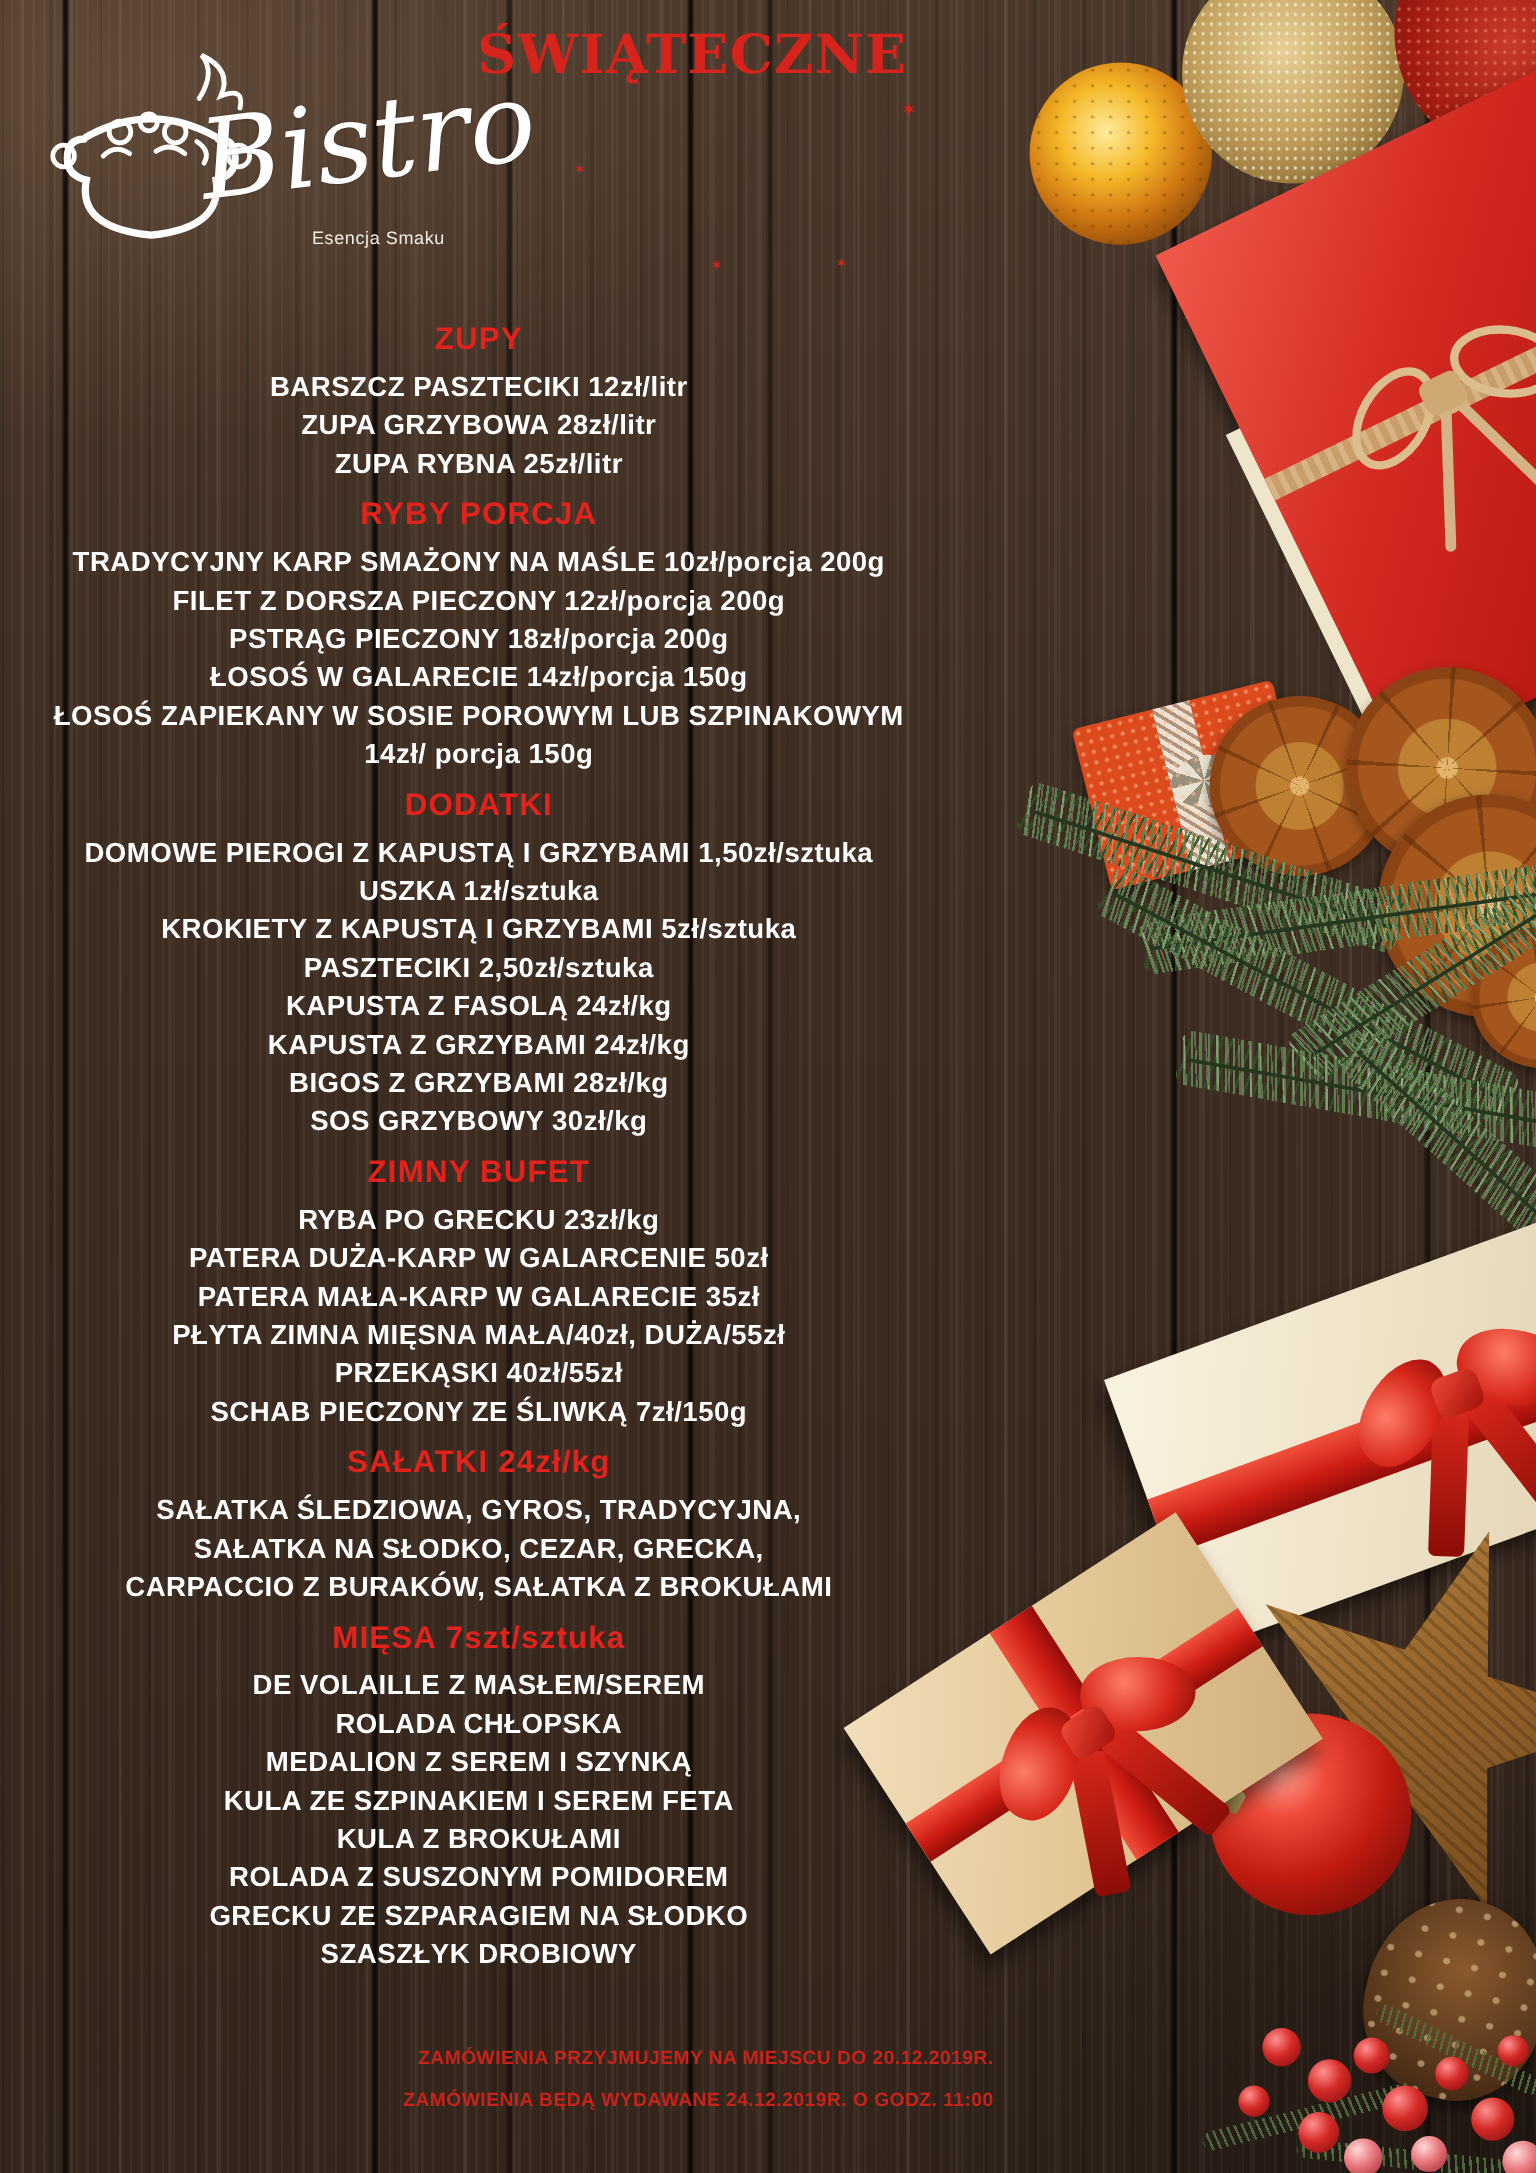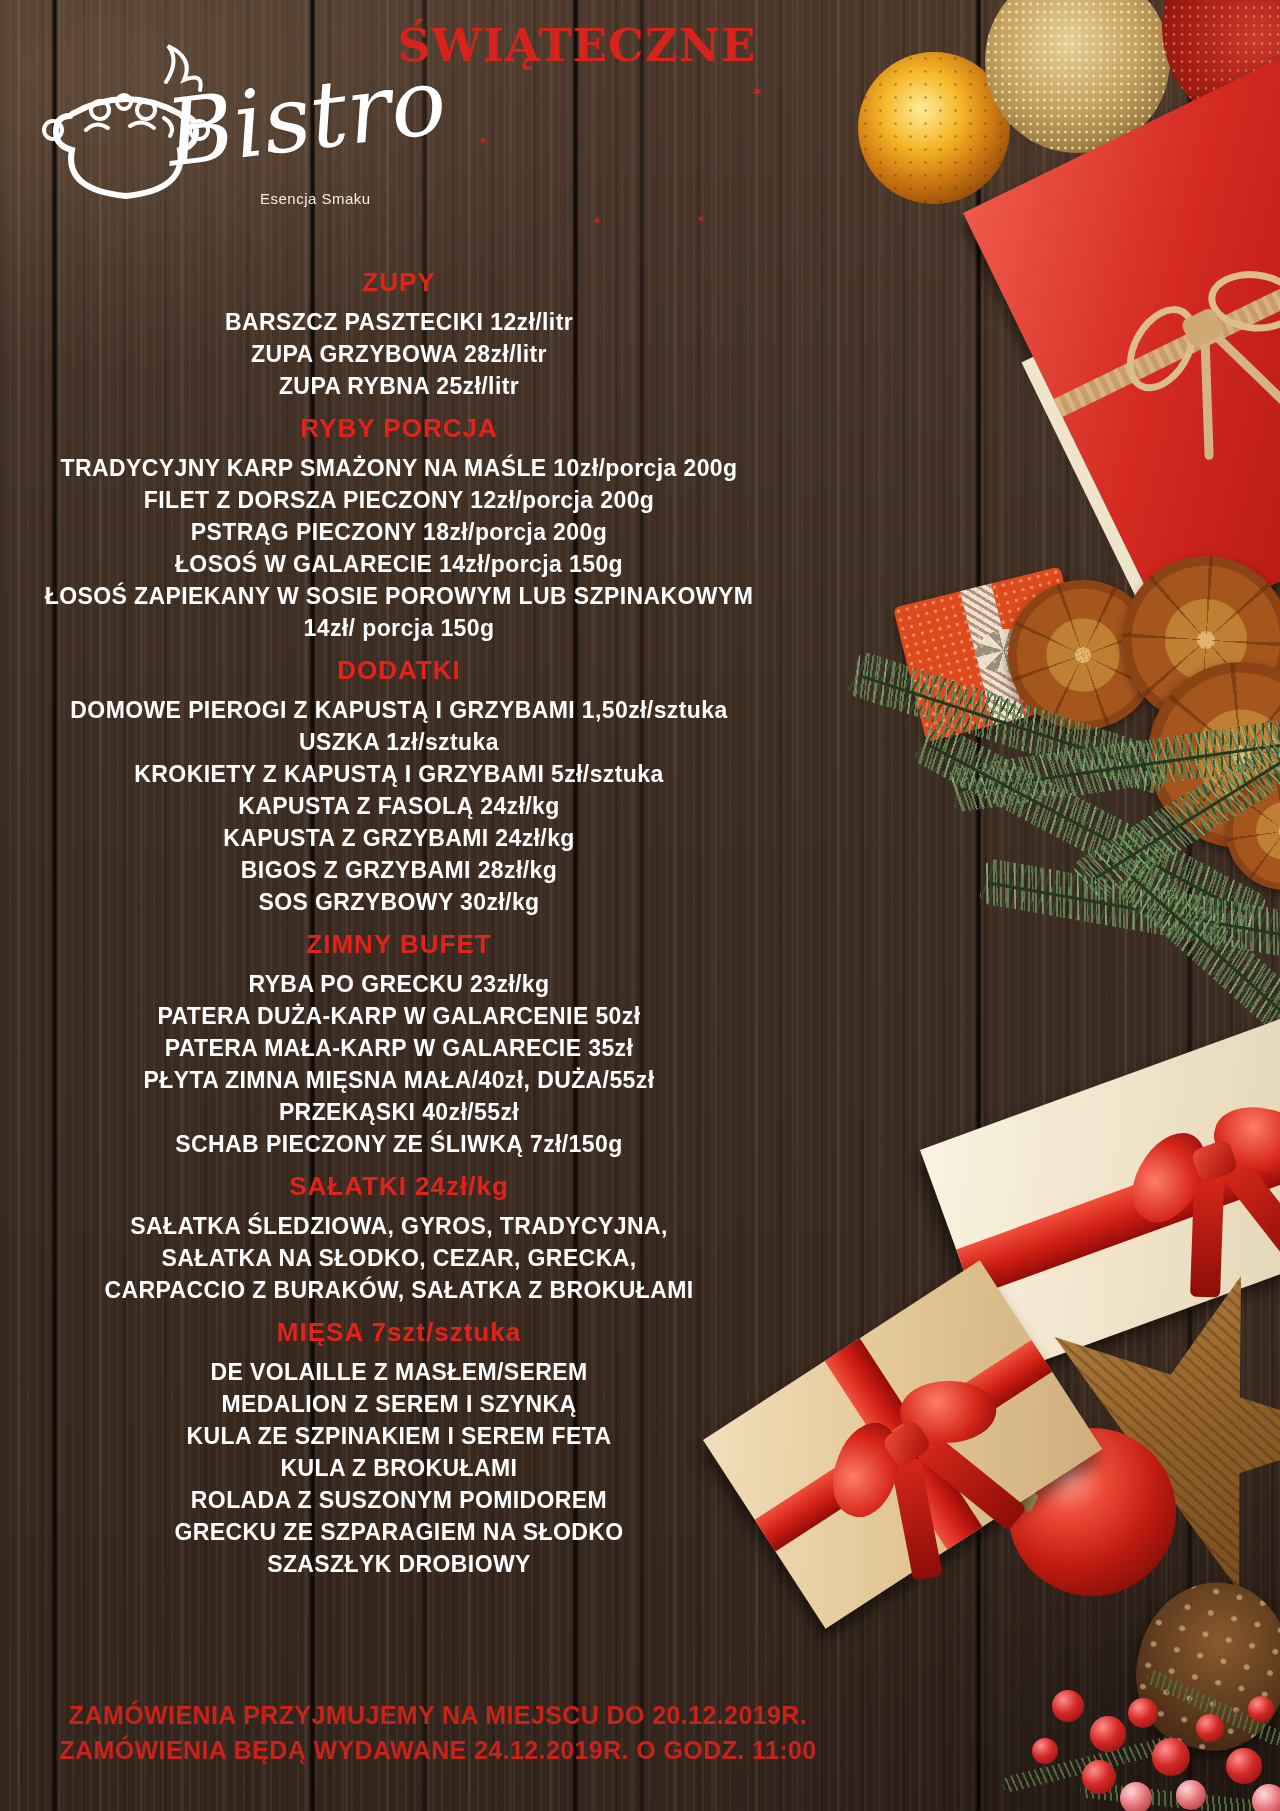--- a/index.html
+++ b/index.html
@@ -33,21 +33,21 @@
   .star.s2{left:96px;top:108px;font-size:12px;}
   .star.s3{left:210px;top:188px;font-size:12px;}
   .star.s4{right:66px;top:186px;font-size:12px;}
   
   .menu{position:absolute;left:18px;top:258px;width:762px;text-align:center;z-index:5;}
   .section{margin:0 0 10px 0;text-align:center;}
   .section-header{color:#e2231c;font-weight:bold;font-size:26px;line-height:32px;margin:8px 0;letter-spacing:1px;}
   .item{color:#ffffff;font-weight:bold;font-size:23px;line-height:32px;letter-spacing:.4px;white-space:pre-line;}
   
   .footer{position:absolute;left:48px;top:1698px;width:780px;color:#c8231a;font-weight:bold;
-    font-size:25px;line-height:35px;letter-spacing:.4px;z-index:5;text-align:center;}
+    font-size:16px;line-height:35px;letter-spacing:.4px;z-index:5;text-align:right;}
   
   .dec{position:absolute;}
   .ball{border-radius:50%;}
   .ball-gold{background:
       radial-gradient(circle at 42% 38%, #ffeb9a 0%, #f5b829 30%, #d07a12 55%, #8a4508 82%, #6a3305 100%);}
   .ball-gold::after{content:"";position:absolute;inset:0;border-radius:50%;
       background:radial-gradient(rgba(70,35,5,.55) 1px, rgba(0,0,0,0) 1.8px);background-size:15px 13px;opacity:.6;}
   .ball-glitter-gold{background:
       radial-gradient(circle at 45% 40%, #e7cf96 0%, #c5a360 45%, #8c6c33 85%, #6b4f22 100%);}
   .ball-glitter-gold::after{content:"";position:absolute;inset:0;border-radius:50%;
@@ -262,20 +262,21 @@
         <div class="item">PSTRĄG PIECZONY 18zł/porcja 200g</div>
         <div class="item">ŁOSOŚ W GALARECIE 14zł/porcja 150g</div>
         <div class="item">ŁOSOŚ ZAPIEKANY W SOSIE POROWYM LUB SZPINAKOWYM
 14zł/ porcja 150g</div>
       </div>
       <div class="section">
         <div class="section-header">DODATKI</div>
         <div class="item">DOMOWE PIEROGI Z KAPUSTĄ I GRZYBAMI 1,50zł/sztuka</div>
         <div class="item">USZKA 1zł/sztuka</div>
         <div class="item">KROKIETY Z KAPUSTĄ I GRZYBAMI 5zł/sztuka</div>
+        <div class="item">PASZTECIKI 2,50zł/sztuka</div>
         <div class="item">KAPUSTA Z FASOLĄ 24zł/kg</div>
         <div class="item">KAPUSTA Z GRZYBAMI 24zł/kg</div>
         <div class="item">BIGOS Z GRZYBAMI 28zł/kg</div>
         <div class="item">SOS GRZYBOWY 30zł/kg</div>
       </div>
       <div class="section">
         <div class="section-header">ZIMNY BUFET</div>
         <div class="item">RYBA PO GRECKU 23zł/kg</div>
         <div class="item">PATERA DUŻA-KARP W GALARCENIE 50zł</div>
         <div class="item">PATERA MAŁA-KARP W GALARECIE 35zł</div>
@@ -285,20 +286,21 @@
       </div>
       <div class="section">
         <div class="section-header">SAŁATKI 24zł/kg</div>
         <div class="item">SAŁATKA ŚLEDZIOWA, GYROS, TRADYCYJNA,</div>
         <div class="item">SAŁATKA NA SŁODKO, CEZAR, GRECKA,</div>
         <div class="item">CARPACCIO Z BURAKÓW, SAŁATKA Z BROKUŁAMI</div>
       </div>
       <div class="section">
         <div class="section-header">MIĘSA 7szt/sztuka</div>
         <div class="item">DE VOLAILLE Z MASŁEM/SEREM</div>
+        <div class="item">ROLADA CHŁOPSKA</div>
         <div class="item">MEDALION Z SEREM I SZYNKĄ</div>
         <div class="item">KULA ZE SZPINAKIEM I SEREM FETA</div>
         <div class="item">KULA Z BROKUŁAMI</div>
         <div class="item">ROLADA Z SUSZONYM POMIDOREM</div>
         <div class="item">GRECKU ZE SZPARAGIEM NA SŁODKO</div>
         <div class="item">SZASZŁYK DROBIOWY</div>
       </div>
     </div>
 
   <div class="footer">

